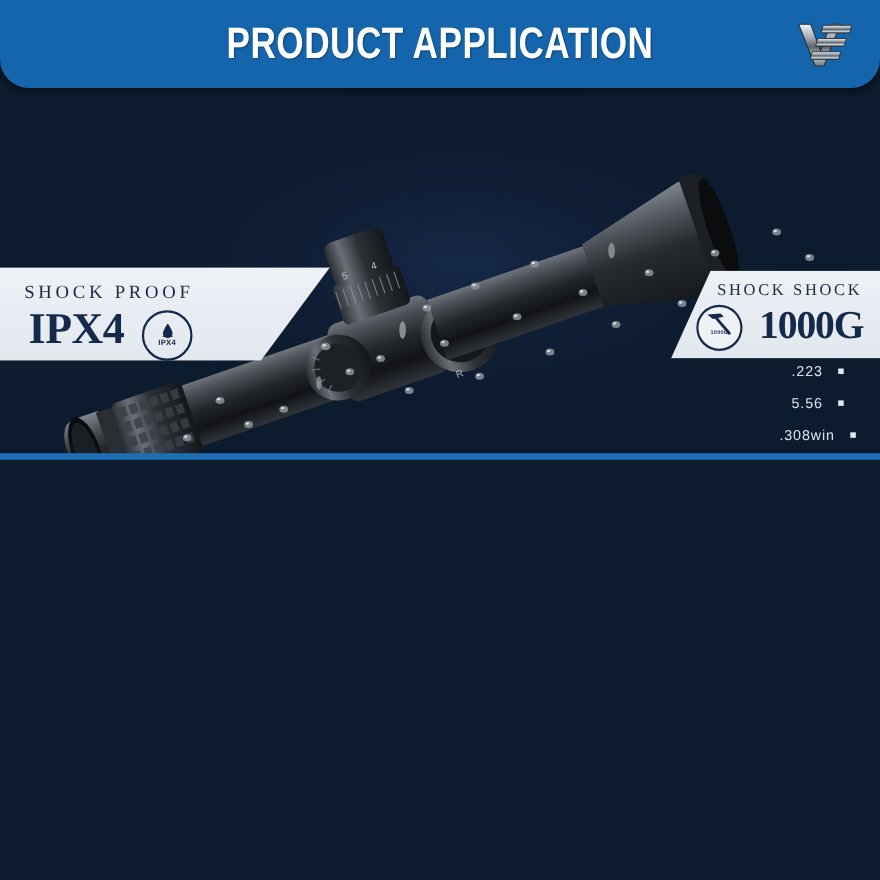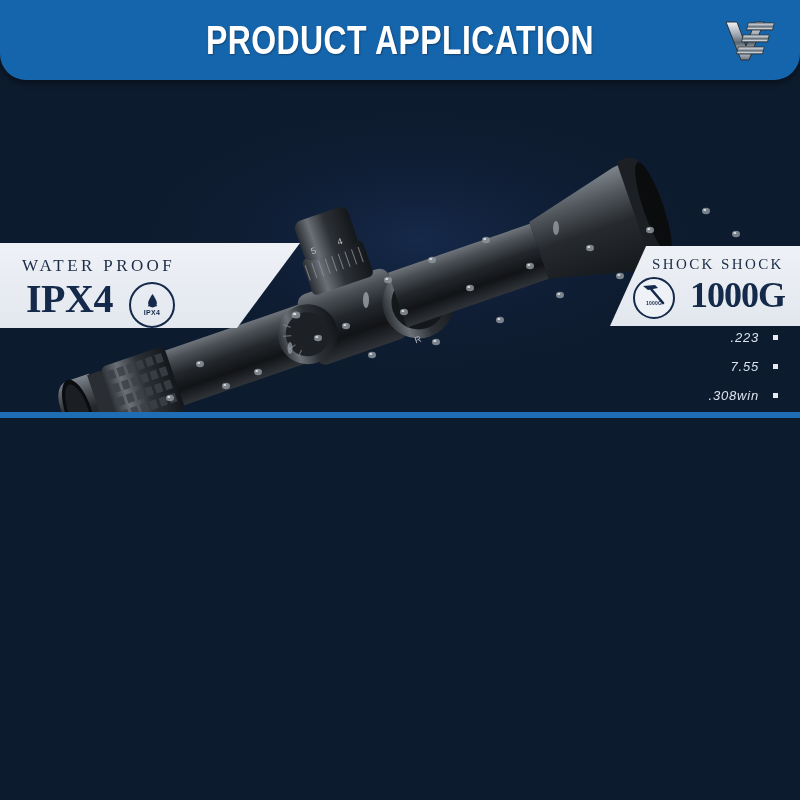--- a/index.html
+++ b/index.html
@@ -98,22 +98,21 @@
     width:38px;height:38px;border-radius:50%;
     border:2px solid #15294a;background:#eef1f6;
   }
   .hammer-badge svg{position:absolute;left:4px;top:3px;}
   .hammer-badge .g-lbl{
     position:absolute;left:0;top:21px;width:100%;text-align:center;
     font-size:5px;font-weight:bold;color:#15294a;letter-spacing:.2px;
   }
   .cal-list{
     position:absolute;right:22px;top:250px;z-index:26;
-    text-align:right;
-    font-style:italic;
+    text-align:center;
   }
   .cal-item{
     color:#dbe2ec;font-size:13px;letter-spacing:.8px;margin-bottom:14px;
     white-space:nowrap;
   }
   .cal-item .sq{
     display:inline-block;width:5px;height:5px;background:#e6ebf2;
     margin-left:14px;vertical-align:2px;
   }
 
@@ -296,21 +295,21 @@
           <use href="#dropg" x="432" y="180"></use>
           <use href="#dropg" x="486" y="160"></use>
           <ellipse cx="366" cy="220" rx="3" ry="8" fill="#9ba2a9" opacity=".8"></ellipse>
           <ellipse cx="556" cy="148" rx="3" ry="7" fill="#9ba2a9" opacity=".75"></ellipse>
           <ellipse cx="290" cy="268" rx="2.5" ry="6" fill="#9ba2a9" opacity=".7"></ellipse>
         </g>
       </svg>
     </div>
 
     <div class="wp-panel"></div>
-    <div class="wp-title">WATER PROOF</div>
+    <div class="wp-title">SHOCK PROOF</div>
     <div class="wp-value">IPX4</div>
     <div class="ipx-badge">
       <span class="drop">
         <svg viewBox="0 0 12 16" width="11" height="14">
           <path d="M6 0 C6 0 1 7 1 10.3 A5 5 0 0 0 11 10.3 C11 7 6 0 6 0 Z" fill="#15294a"></path>
           <rect x="1" y="12.6" width="10" height="1.5" fill="#15294a"></rect>
         </svg>
       </span>
       <span class="ipx-lbl">IPX4</span>
     </div>
@@ -325,21 +324,21 @@
       <svg width="30" height="24" viewBox="0 0 30 24">
         <path d="M4 4 L16 3 L19 6 L9 8 Z" fill="#15294a"></path>
         <path d="M12 7 L24 21" stroke="#15294a" stroke-width="2.6" stroke-linecap="round"></path>
       </svg>
       <span class="g-lbl">1000G</span>
     </div>
     <div class="sp-value">1000G</div>
 
     <div class="cal-list">
       <div class="cal-item"><span>.223</span><span class="sq"></span></div>
-      <div class="cal-item"><span>7.55</span><span class="sq"></span></div>
+      <div class="cal-item"><span>5.56</span><span class="sq"></span></div>
       <div class="cal-item"><span>.308win</span><span class="sq"></span></div>
 
     </div>
   </div>
 
   <div class="divider"></div>
 
   <div class="bottom-section">
 
     

